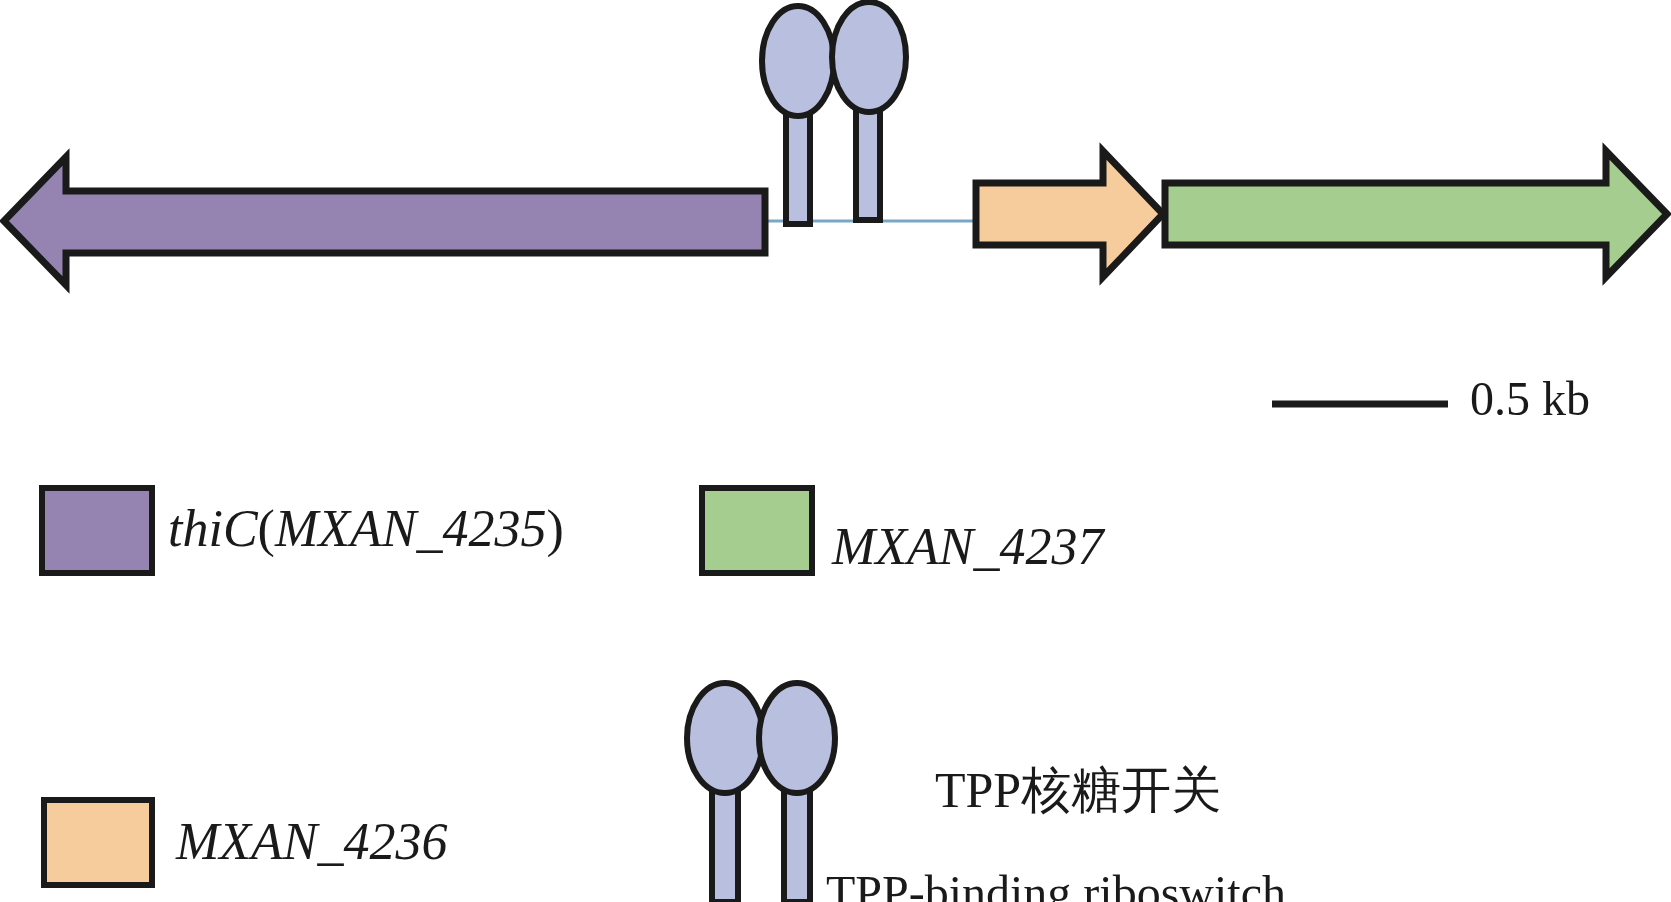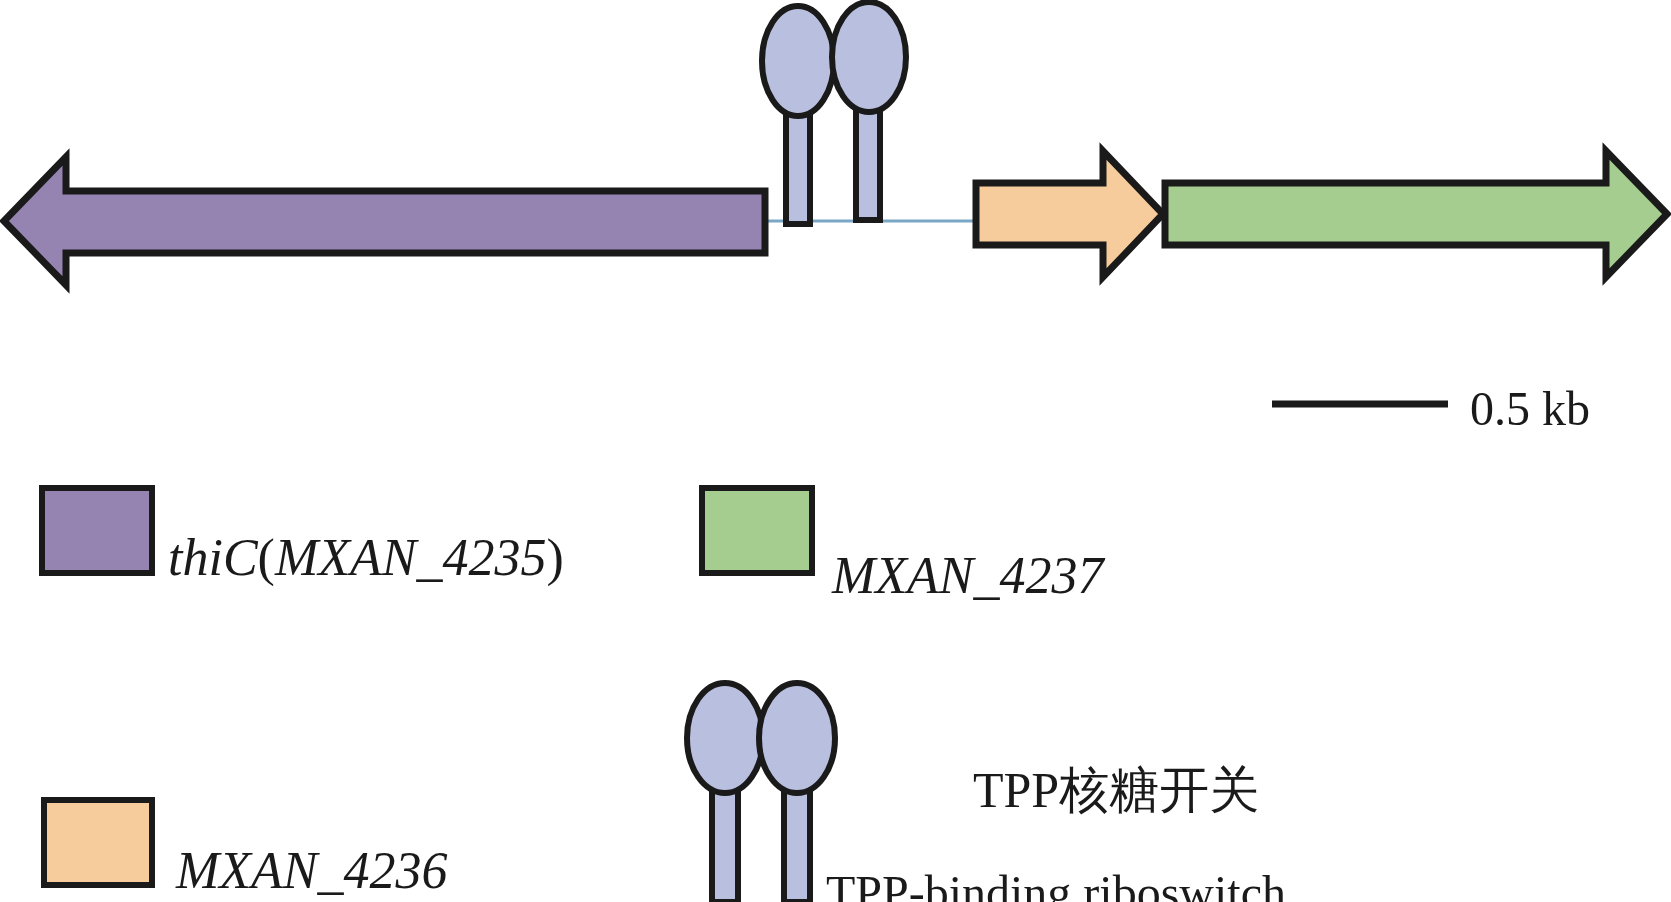--- a/index.html
+++ b/index.html
@@ -1,21 +1,21 @@
 <!DOCTYPE html>
 <html><head>
 <meta charset="utf-8">
 <style>
   html, body { margin: 0; padding: 0; background: #ffffff; }
   body { width: 1671px; height: 902px; position: relative; overflow: hidden;
          font-family: "Liberation Serif", "DejaVu Serif", serif; color: #1a1a1a; }
   #diagram { position: absolute; left: 0; top: 0; }
   .lbl { position: absolute; white-space: nowrap; line-height: 1; }
   .it { font-style: italic; }
-  .legend-text { font-size: 52px; margin-top: 29px; }
+  .legend-text { font-size: 52px; }
   .scale-text { font-size: 48px; }
   .sw-zh { font-size: 50px; }
   .sw-en { font-size: 48px; margin-top: 36px; }
 </style>
 </head>
 <body>
 
 <svg id="diagram" width="1671" height="902" viewBox="0 0 1671 902">
 
   <line x1="765" y1="221" x2="976" y2="221" stroke-width="3" id="ig-line" stroke="#7ba7c6"></line>
@@ -43,22 +43,22 @@
   <rect id="sw-4236" x="44" y="800" width="108" height="85" stroke-width="6" fill="#f7cc9d" stroke="#1a1a1a"></rect>
 
   <g>
     <rect class="rs" x="712" y="790" width="26" height="112" stroke-width="6" fill="#b9bfde" stroke="#1a1a1a"></rect>
     <ellipse class="rs" cx="725" cy="738" rx="38" ry="55" stroke-width="6" fill="#b9bfde" stroke="#1a1a1a"></ellipse>
     <rect class="rs" x="784" y="790" width="26" height="112" stroke-width="6" fill="#b9bfde" stroke="#1a1a1a"></rect>
     <ellipse class="rs" cx="797" cy="738" rx="38" ry="55" stroke-width="6" fill="#b9bfde" stroke="#1a1a1a"></ellipse>
   </g>
 </svg>
 
-<div class="lbl scale-text" style="left:1470px; top:385px;">0.5 kb</div>
+<div class="lbl scale-text" style="left:1470px; top:375px;">0.5 kb</div>
 
 <div class="lbl legend-text" style="left:168px; top:503px;">
   <span class="it">thiC</span><span>(</span><span class="it">MXAN_4235</span><span>)</span>
 </div>
 <div class="lbl legend-text it" style="left:832px; top:521px;">MXAN_4237</div>
 <div class="lbl legend-text it" style="left:176px; top:816px;">MXAN_4236</div>
 
-<div class="lbl sw-zh" style="left:935px; top:765px;margin-left:38px;">TPP核糖开关</div>
+<div class="lbl sw-zh" style="left:935px; top:765px;">TPP核糖开关</div>
 <div class="lbl sw-en" style="left:826px; top:833px;">TPP-binding riboswitch</div>
 
 </body></html>

